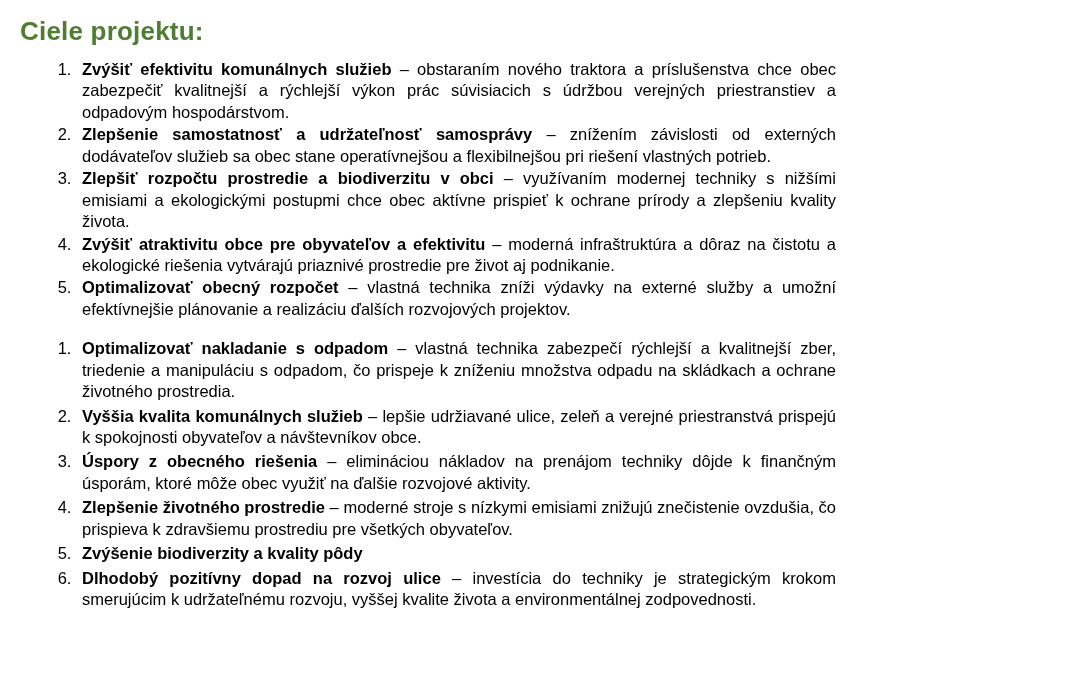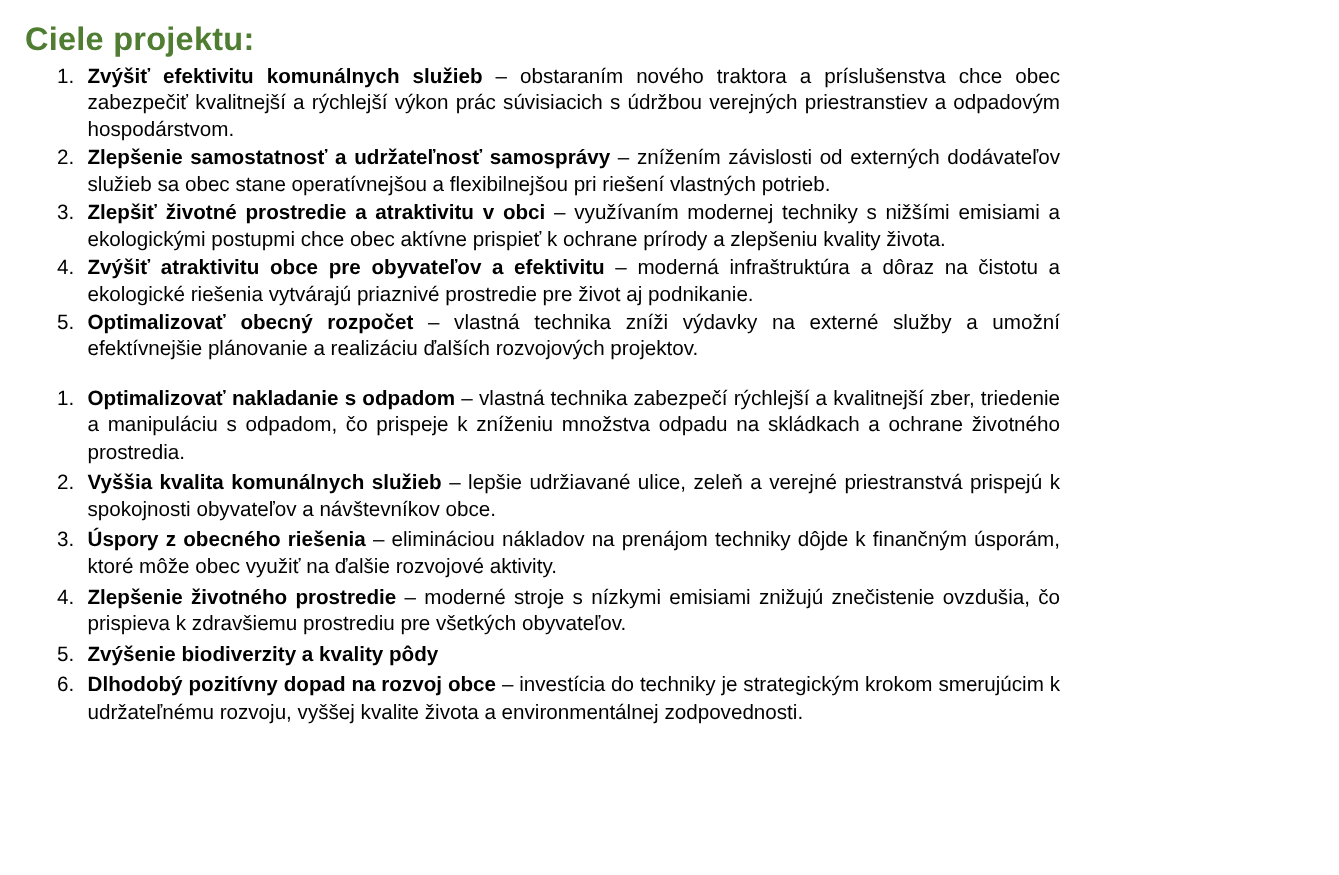--- a/index.html
+++ b/index.html
@@ -25,21 +25,21 @@
     font-family: "Liberation Sans", sans-serif;
     font-size: 26px;
     font-weight: bold;
     margin: 0 0 4px 6px;
     letter-spacing: 0.2px;
   }
   .section + .section {
     margin-top: 18px;
   }
   ol.goal-list {
-    margin: 0;
+    margin: 12px;
     padding-left: 50px;
     font-size: 16.5px;
     line-height: 1.30;
   }
   ol.goal-list > li {
     margin-bottom: 2px;
     padding-left: 6px;
     text-align: justify;
   }
   ol.goal-list > li::marker {
@@ -70,21 +70,21 @@
   <section class="section section-goals">
     <h2 class="section-heading">Ciele projektu:</h2>
     <ol class="goal-list">
       <li>
         <span class="bold">Zvýšiť efektivitu komunálnych služieb</span><span class="li-text"> – obstaraním nového traktora a príslušenstva chce obec zabezpečiť kvalitnejší a rýchlejší výkon prác súvisiacich s údržbou verejných priestranstiev a odpadovým hospodárstvom.</span>
       </li>
       <li>
         <span class="bold">Zlepšenie samostatnosť a udržateľnosť samosprávy</span><span class="li-text"> – znížením závislosti od externých dodávateľov služieb sa obec stane operatívnejšou a flexibilnejšou pri riešení vlastných potrieb.</span>
       </li>
       <li>
-        <span class="bold">Zlepšiť životné prostredie a atraktivitu v obci</span><span class="li-text"> – využívaním modernej techniky s nižšími emisiami a ekologickými postupmi chce obec aktívne prispieť k ochrane prírody a zlepšeniu kvality života.</span>
+        <span class="bold">Zlepšiť rozpočtu prostredie a biodiverzitu v obci</span><span class="li-text"> – využívaním modernej techniky s nižšími emisiami a ekologickými postupmi chce obec aktívne prispieť k ochrane prírody a zlepšeniu kvality života.</span>
       </li>
       <li>
         <span class="bold">Zvýšiť atraktivitu obce pre obyvateľov a efektivitu</span><span class="li-text"> – moderná infraštruktúra a dôraz na čistotu a ekologické riešenia vytvárajú priaznivé prostredie pre život aj podnikanie.</span>
       </li>
       <li>
         <span class="bold">Optimalizovať obecný rozpočet</span><span class="li-text"> – vlastná technika zníži výdavky na externé služby a umožní efektívnejšie plánovanie a realizáciu ďalších rozvojových projektov.</span>
       </li>
     </ol>
   </section>
 
@@ -99,18 +99,18 @@
       <li>
         <span class="bold">Úspory z obecného riešenia</span><span class="li-text"> – elimináciou nákladov na prenájom techniky dôjde k finančným úsporám, ktoré môže obec využiť na ďalšie rozvojové aktivity.</span>
       </li>
       <li>
         <span class="bold">Zlepšenie životného prostredie</span><span class="li-text"> – moderné stroje s nízkymi emisiami znižujú znečistenie ovzdušia, čo prispieva k zdravšiemu prostrediu pre všetkých obyvateľov.</span>
       </li>
       <li>
         <span class="bold">Zvýšenie biodiverzity a kvality pôdy</span><span class="li-text"></span>
       </li>
       <li>
-        <span class="bold">Dlhodobý pozitívny dopad na rozvoj obce</span><span class="li-text"> – investícia do techniky je strategickým krokom smerujúcim k udržateľnému rozvoju, vyššej kvalite života a environmentálnej zodpovednosti.</span>
+        <span class="bold">Dlhodobý pozitívny dopad na rozvoj ulice</span><span class="li-text"> – investícia do techniky je strategickým krokom smerujúcim k udržateľnému rozvoju, vyššej kvalite života a environmentálnej zodpovednosti.</span>
       </li>
     </ol>
   </section>
 
 </div>
 
 </body></html>

